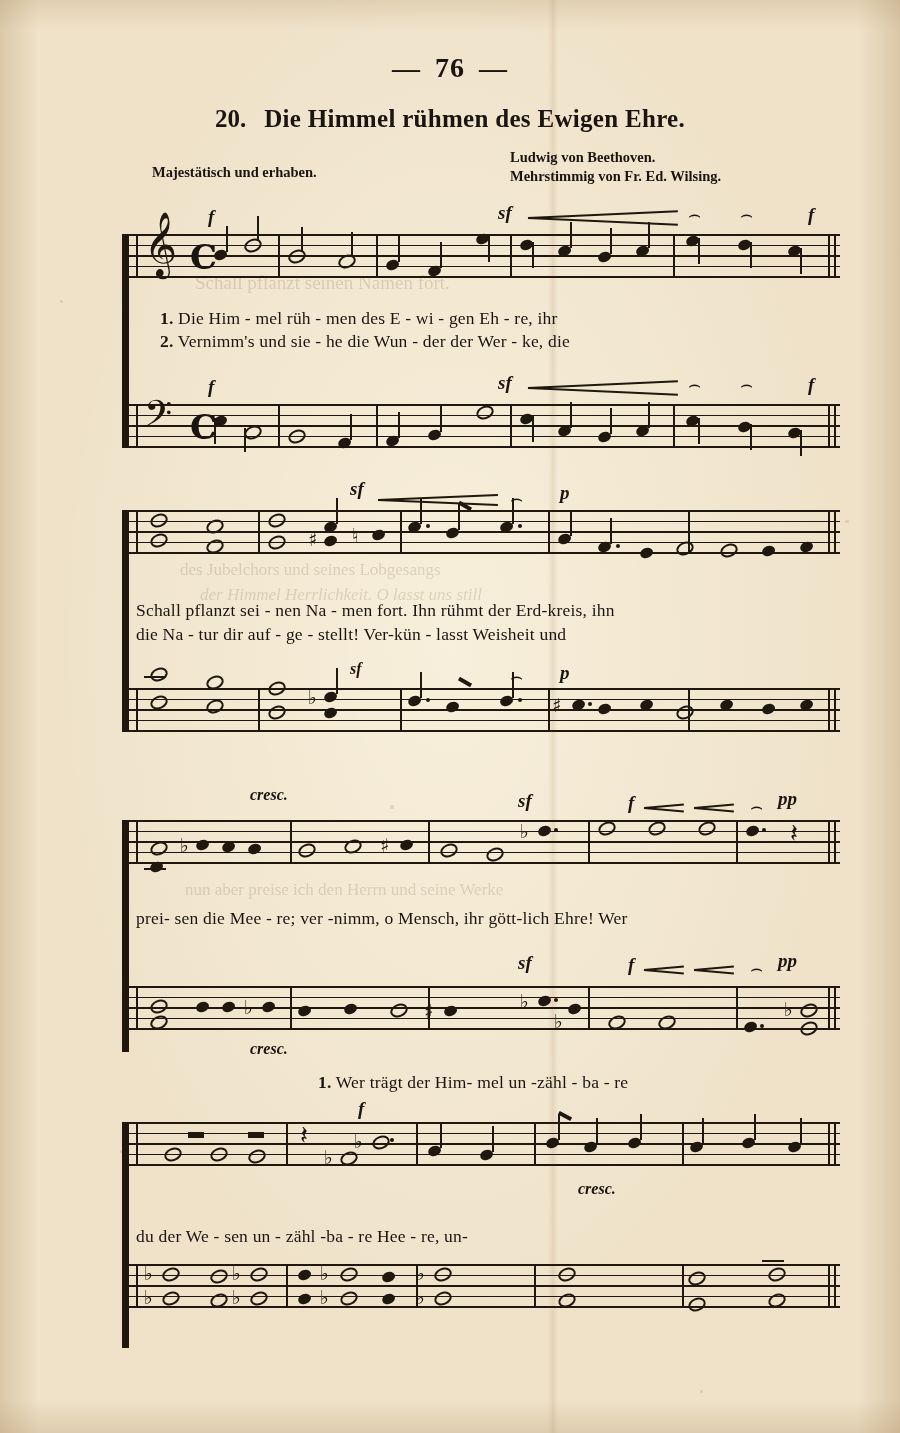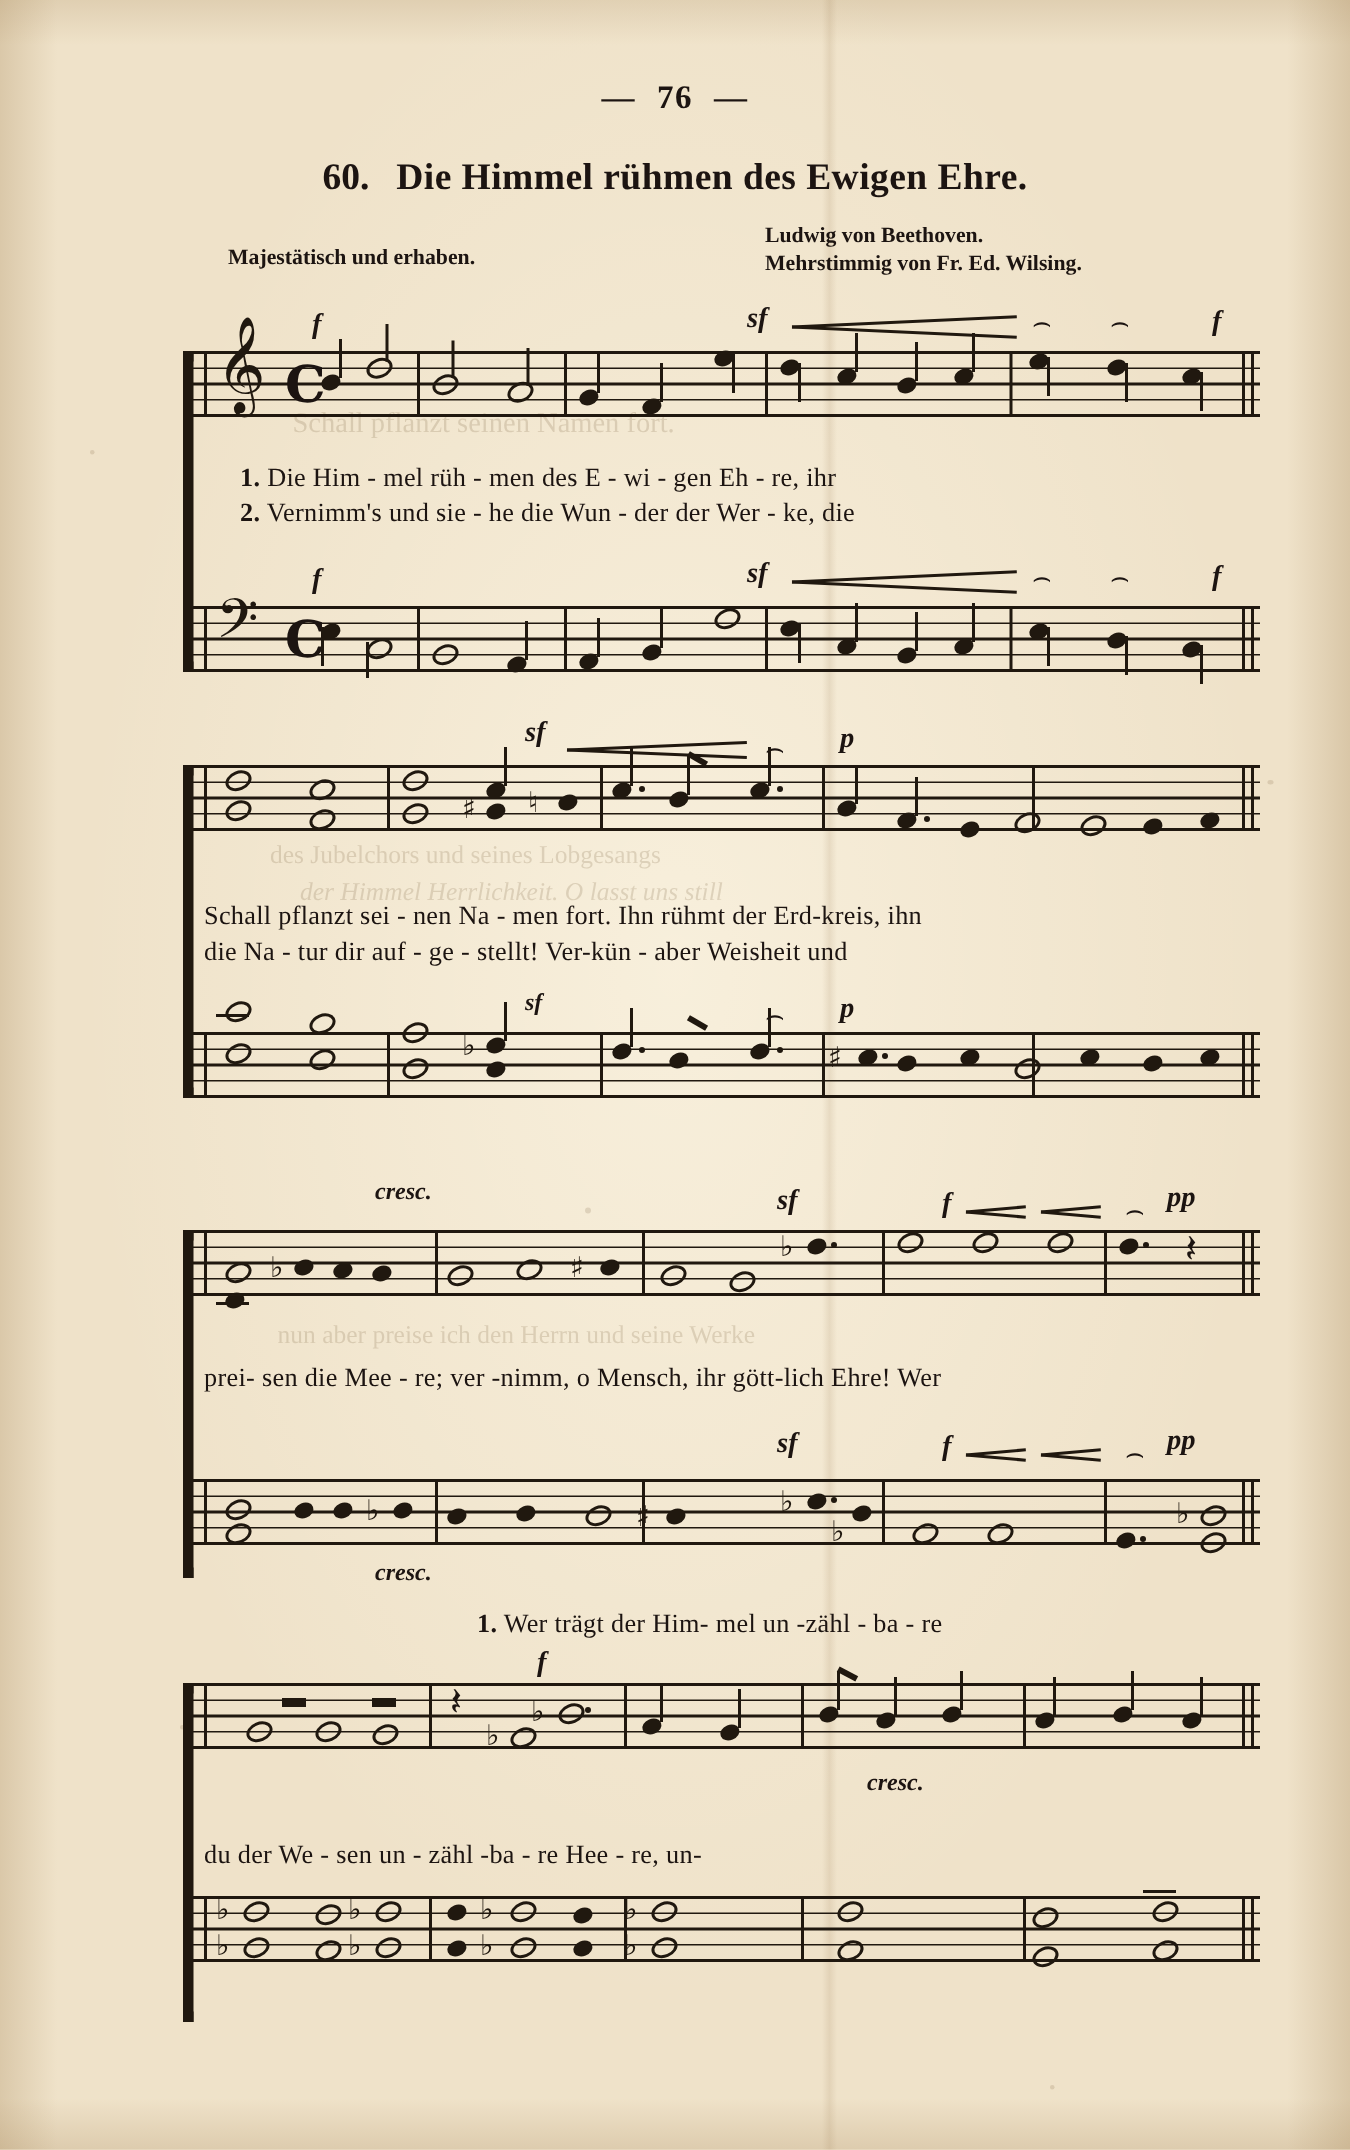--- a/index.html
+++ b/index.html
@@ -26,21 +26,21 @@
   }
   .speck {
     position:absolute; background: rgba(120,95,60,0.18); border-radius:50%;
   }
   .content { position: absolute; inset: 0; }
 
   
   .pagenum {
     position: absolute; top: 52px; left: 0; right: 0;
     text-align: center;
-    font-size: 22px; font-weight: bold;
+    font-size: 28px; font-weight: bold;
     letter-spacing: 1px;
   }
   .pagenum .dash { font-weight: bold; padding: 0 14px; }
 
   .title-row {
     position: absolute; top: 105px; left: 0; right: 0;
     text-align: center;
   }
   .song-no {
     font-size: 25px; font-weight: bold;
@@ -189,21 +189,21 @@
   <div class="bleed" style="left:195px; top:272px; font-size:19px;">Schall pflanzt seinen Namen fort.</div>
   <div class="bleed" style="left:180px; top:560px;">des Jubelchors und seines Lobgesangs</div>
   <div class="bleed" style="left:200px; top:585px;font-style:italic;">der Himmel Herrlichkeit. O lasst uns still</div>
   <div class="bleed" style="left:185px; top:880px;">nun aber preise ich den Herrn und seine Werke</div>
 
   <div class="pagenum">
     <span class="dash">—</span><span>76</span><span class="dash">—</span>
   </div>
 
   <div class="title-row">
-    <span class="song-no">60.</span>
+    <span class="song-no">20.</span>
     <span class="song-title">Die Himmel rühmen des Ewigen Ehre.</span>
   </div>
 
   <div class="tempo">Majestätisch und erhaben.</div>
   <div class="credit">
     <span class="l2">Ludwig von Beethoven.</span>
     <span class="l2">Mehrstimmig von Fr. Ed. Wilsing.</span>
   </div>
 
   <div class="system" style="top:218px; height:250px;">
@@ -404,21 +404,21 @@
     <div class="nh" style="left:512px; top:48px;"></div>
     <div class="nh open" style="left:548px; top:42px;"></div>
     <div class="nh open" style="left:592px; top:44px;"></div>
     <div class="nh" style="left:634px; top:46px;"></div>
     <div class="nh" style="left:672px; top:42px;"></div>
 
     <div class="lyrics" style="left:8px; top:100px;">
       <span>Schall pflanzt sei - nen  Na - men    fort. Ihn rühmt der Erd-kreis, ihn</span>
     </div>
     <div class="lyrics" style="left:8px; top:124px;">
-      <span>die    Na - tur dir  auf - ge - stellt! Ver-kün - aber Weisheit und</span>
+      <span>die    Na - tur dir  auf - ge - stellt! Ver-kün - lasst Weisheit und</span>
     </div>
 
     <div class="staff" style="top:188px;">
       <div class="line"></div>
         <div class="line"></div>
         <div class="line"></div>
         <div class="line"></div>
         <div class="line"></div>
     </div>
     <div class="barline" style="left:8px;  top:188px; height:44px;"></div>

